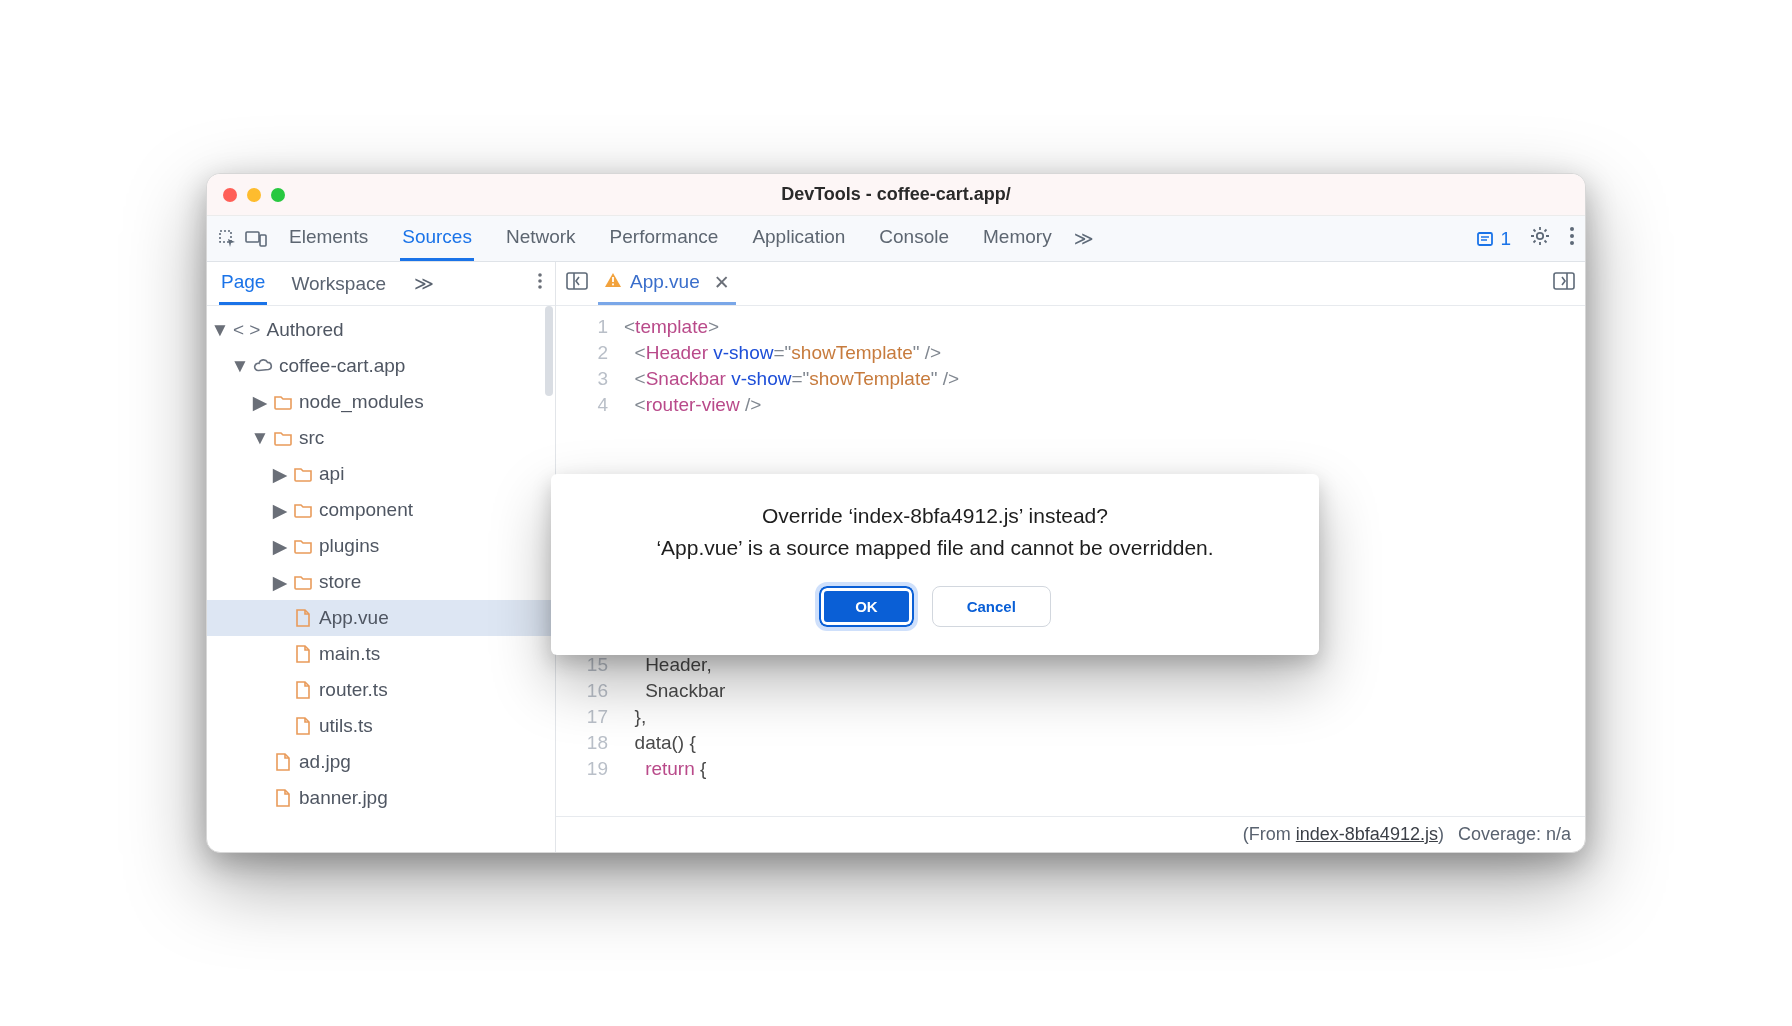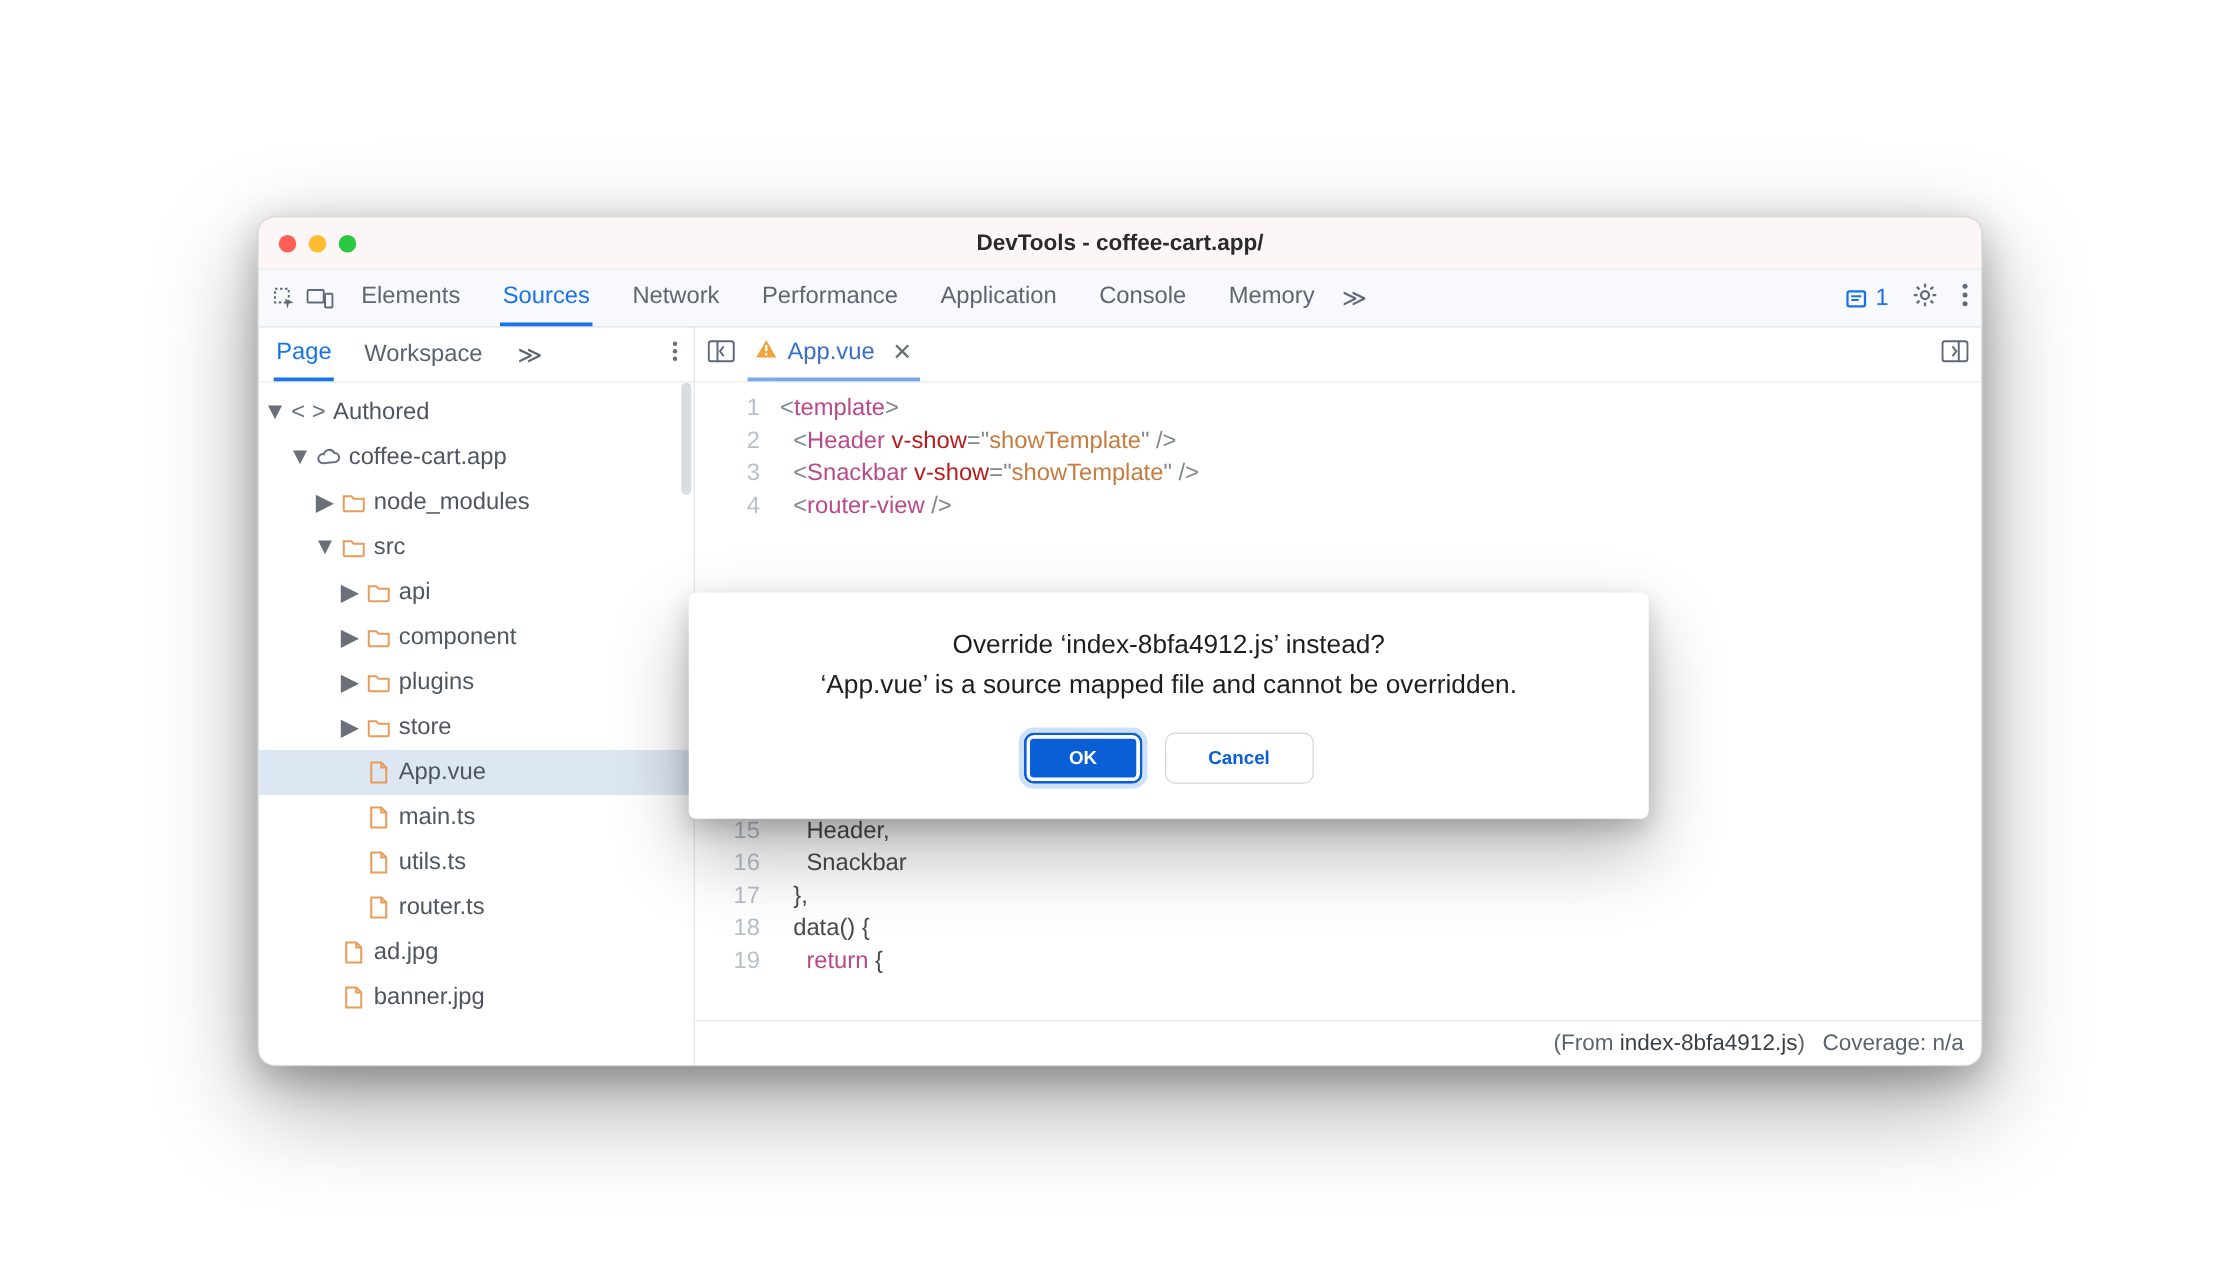--- a/index.html
+++ b/index.html
@@ -50,23 +50,23 @@
   .rightpane { flex:1; display:flex; flex-direction:column; min-height:0; }
   .rp-tabs { height:44px; display:flex; align-items:center; gap:10px; padding:0 10px; border-bottom:1px solid #e7eaee; font-size:19px; color:#4f5662;}
   .panel-toggle{color:#5e6a78;}
   .file-tab{display:flex; align-items:center; gap:8px; padding:8px 6px; color:#3a6ecb; border-bottom:3px solid #7aa7e8;}
   .warn-ico{color:#f2a23c;}
   .file-tab .close{color:#6a6f78;margin-left:6px;cursor:pointer;}
   .rp-tabs .spacer{flex:1;}
   .editor { flex:1; display:flex; overflow:hidden; font-family: ui-monospace,SFMono-Regular,Menlo,Consolas,monospace; font-size:19px; line-height:26px; position:relative; }
   .gutter { width:64px; text-align:right; color:#b9bfc8; padding:8px 12px 8px 0; user-select:none; background:#fff; }
   .code { flex:1; padding:8px 0 8px 4px; color:#2a2a2a; white-space:pre; overflow:hidden; }
-  .t-tag{color:#b94a8a;} .t-attr{color:#b91c1c;} .t-str{color:#c77b3d;} .t-punct{color:#808790;} .t-kw{color:#b94a8a;} .t-plain{color:#4a4a4a;}
+  .t-tag{color:#b94a8a;} .t-attr{color:#1d4ed8;} .t-str{color:#c77b3d;} .t-punct{color:#808790;} .t-kw{color:#b94a8a;} .t-plain{color:#4a4a4a;}
   .statusbar { height:36px; border-top:1px solid #e7eaee; display:flex; align-items:center; justify-content:flex-end; gap:14px; padding:0 14px; font-size:18px; color:#5a6370; }
-  .statusbar a{ color:#3b3f46; }
+  .statusbar a{ color:#3b3f46; text-decoration:underline; }
   
   .dialog { position:absolute; left:344px; top:300px; width:768px; background:#fff; border-radius:6px;
             box-shadow:0 28px 60px rgba(0,0,0,.28), 0 8px 20px rgba(0,0,0,.18); padding:26px 30px 28px; }
   .dialog p { text-align:center; font-size:21px; color:#1e1e1e; line-height:32px; }
   .dlg-actions { display:flex; justify-content:center; gap:18px; margin-top:22px; }
   .btn { font-size:15px; font-weight:600; padding:10px 34px; border-radius:8px; cursor:pointer; }
   .btn.primary { background:#0a5fd6; color:#fff; border:2px solid #0a5fd6; box-shadow:0 0 0 3px #fff inset, 0 0 0 5px #0a5fd6 inset; outline:4px solid #cfe0fb; }
   .btn.secondary { background:#fff; color:#0a5fd6; border:1px solid #d2d7de; }
   .scroll-hint { position:absolute; right:2px; top:0; width:8px; height:90px; background:#d9dde3; border-radius:4px; }
 </style>
@@ -239,31 +239,31 @@
               <span>main.ts</span>
             </div>
             <div class="tree-row indent3">
               <span class="tw"></span>
               <span class="file-icon">
                 <svg width="18" height="20" viewBox="0 0 18 20">
                   <path d="M3 2h8l4 4v12H3Z"></path>
                   <path d="M11 2v4h4"></path>
                 </svg>
               </span>
+              <span>router.ts</span>
+            </div>
+            <div class="tree-row indent3">
+              <span class="tw"></span>
+              <span class="file-icon">
+                <svg width="18" height="20" viewBox="0 0 18 20">
+                  <path d="M3 2h8l4 4v12H3Z"></path>
+                  <path d="M11 2v4h4"></path>
+                </svg>
+              </span>
               <span>utils.ts</span>
-            </div>
-            <div class="tree-row indent3">
-              <span class="tw"></span>
-              <span class="file-icon">
-                <svg width="18" height="20" viewBox="0 0 18 20">
-                  <path d="M3 2h8l4 4v12H3Z"></path>
-                  <path d="M11 2v4h4"></path>
-                </svg>
-              </span>
-              <span>router.ts</span>
             </div>
             <div class="tree-row indent2">
               <span class="tw"></span>
               <span class="file-icon">
                 <svg width="18" height="20" viewBox="0 0 18 20">
                   <path d="M3 2h8l4 4v12H3Z"></path>
                   <path d="M11 2v4h4"></path>
                 </svg>
               </span>
               <span>ad.jpg</span>

